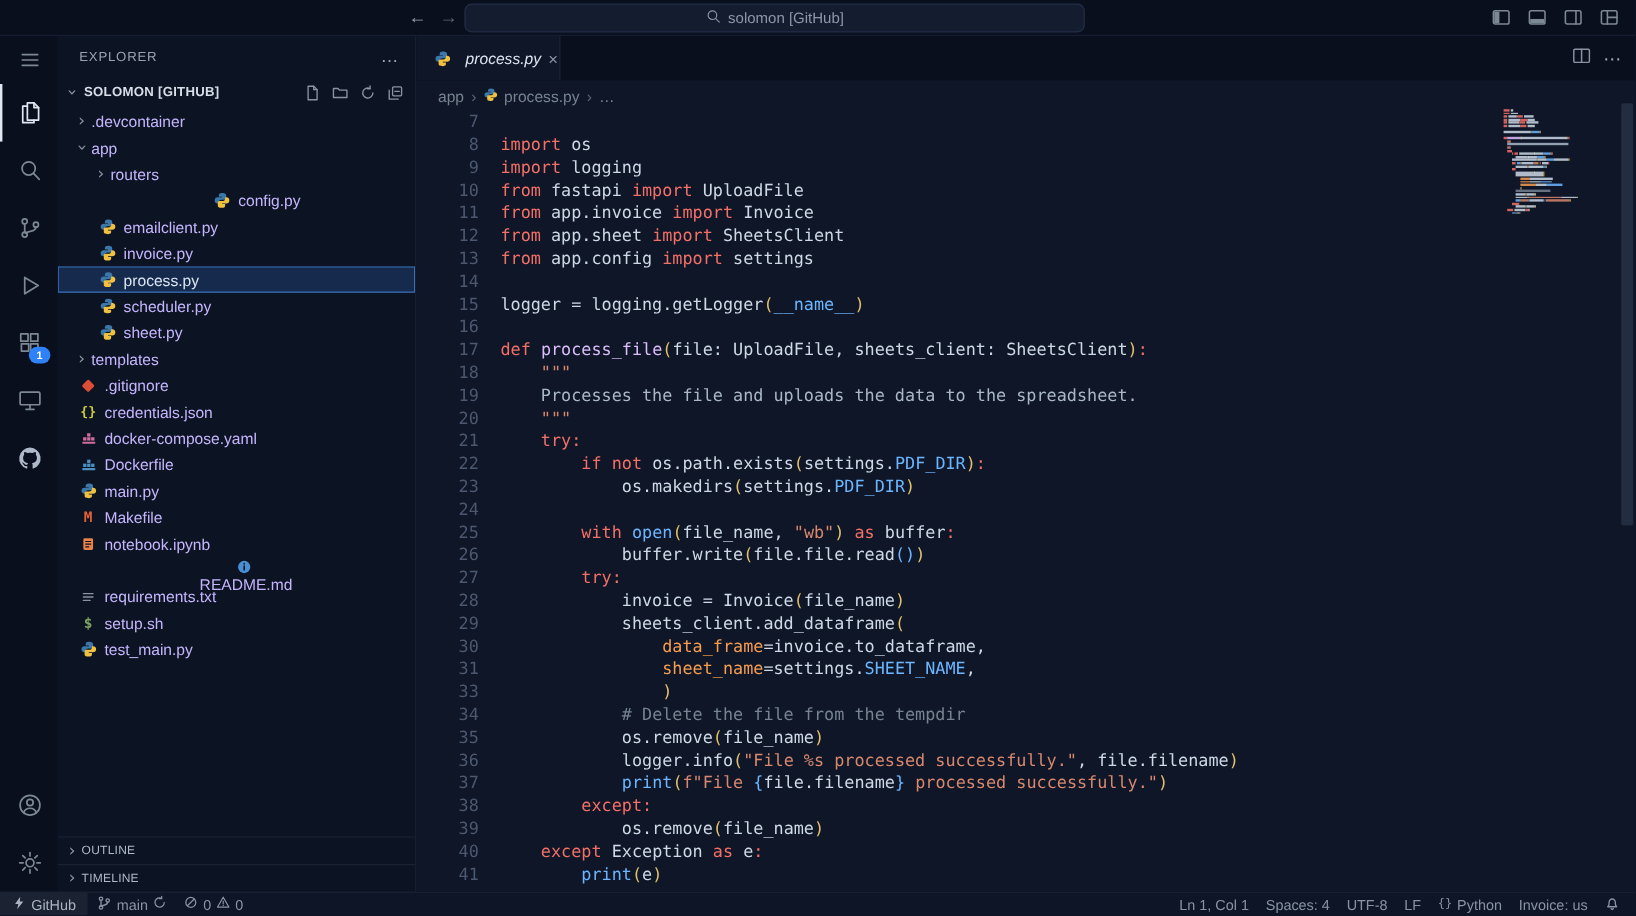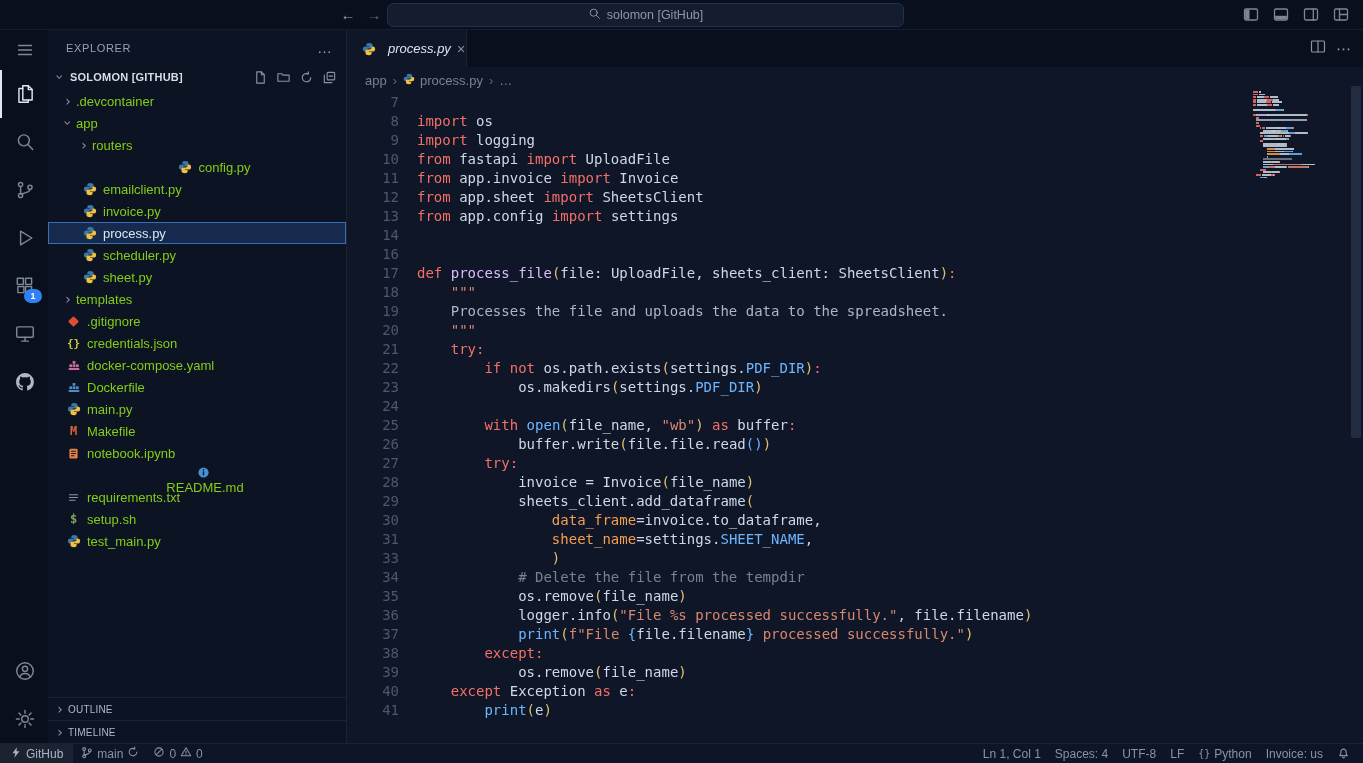--- a/index.html
+++ b/index.html
@@ -49,21 +49,21 @@
   .sb-action{width:21px;height:21px;display:flex;align-items:center;justify-content:center;border-radius:4px;}
   .filetree{flex:1;overflow:hidden;padding-top:1px;}
   .tree-row{height:22px;display:flex;align-items:center;font-size:13px;cursor:default;box-sizing:border-box;}
   .tree-row.selected{background:rgba(45,104,185,.28);box-shadow:inset 0 0 0 1px #3a6eb5;}
   .tree-row.selected .tree-label{color:#dce6f2;}
   .chev{display:inline-block;width:16px;text-align:center;color:#8a93a5;font-size:14px;flex:none;
         transform:none;font-family:"DejaVu Sans",sans-serif;}
   .chev.open{transform:rotate(90deg);}
   .ficon{width:19px;height:16px;display:flex;align-items:center;justify-content:center;flex:none;margin-right:4px;}
   .tchar{font-family:"DejaVu Sans Mono",monospace;font-size:11px;font-weight:bold;}
-  .tree-label{white-space:nowrap;color:#84cc16;}
+  .tree-label{white-space:nowrap;color:#c4b5fd;}
   .sb-bottom{flex:none;}
   .sb-bottom-row{height:22px;display:flex;align-items:center;border-top:1px solid #1a2334;padding-left:4px;}
   .sb-bottom-label{font-size:10px;font-weight:normal;color:#aeb8c8;letter-spacing:.02em;}
 
   
   .editorcol{flex:1;display:flex;flex-direction:column;min-width:0;position:relative;background:#0e1628;}
   .tabbar{height:37px;background:#0a0f1d;display:flex;align-items:stretch;flex:none;}
   .tab{width:120px;background:#0e1628;display:flex;align-items:center;gap:6px;padding:0 8px 0 12px;
        border-right:1px solid #1a2334;box-sizing:border-box;}
   .tab-title{font-size:13px;font-style:italic;color:#dce5f0;white-space:nowrap;}
@@ -515,20 +515,21 @@
       <div class="code-wrap">
         <div id="code-lines">
             <div class="code-line"><span class="gutter">7</span><span class="line-content"></span></div>
             <div class="code-line"><span class="gutter">8</span><span class="line-content"><span class="tk-k">import</span><span class="tk-p"> os</span></span></div>
             <div class="code-line"><span class="gutter">9</span><span class="line-content"><span class="tk-k">import</span><span class="tk-p"> logging</span></span></div>
             <div class="code-line"><span class="gutter">10</span><span class="line-content"><span class="tk-k">from</span><span class="tk-p"> fastapi </span><span class="tk-k">import</span><span class="tk-p"> UploadFile</span></span></div>
             <div class="code-line"><span class="gutter">11</span><span class="line-content"><span class="tk-k">from</span><span class="tk-p"> app.invoice </span><span class="tk-k">import</span><span class="tk-p"> Invoice</span></span></div>
             <div class="code-line"><span class="gutter">12</span><span class="line-content"><span class="tk-k">from</span><span class="tk-p"> app.sheet </span><span class="tk-k">import</span><span class="tk-p"> SheetsClient</span></span></div>
             <div class="code-line"><span class="gutter">13</span><span class="line-content"><span class="tk-k">from</span><span class="tk-p"> app.config </span><span class="tk-k">import</span><span class="tk-p"> settings</span></span></div>
             <div class="code-line"><span class="gutter">14</span><span class="line-content"></span></div>
+            <div class="code-line"><span class="gutter">15</span><span class="line-content"><span class="tk-p">logger = logging.getLogger</span><span class="tk-b1">(</span><span class="tk-c">__name__</span><span class="tk-b1">)</span></span></div>
             <div class="code-line"><span class="gutter">16</span><span class="line-content"></span></div>
             <div class="code-line"><span class="gutter">17</span><span class="line-content"><span class="tk-k">def</span><span class="tk-p"> </span><span class="tk-f">process_file</span><span class="tk-b1">(</span><span class="tk-p">file: UploadFile, sheets_client: SheetsClient</span><span class="tk-b1">)</span><span class="tk-k">:</span></span></div>
             <div class="code-line"><span class="gutter">18</span><span class="line-content"><span class="tk-p">    </span><span class="tk-s">"""</span></span></div>
             <div class="code-line"><span class="gutter">19</span><span class="line-content"><span class="tk-p">    </span><span class="tk-ds">Processes the file and uploads the data to the spreadsheet.</span></span></div>
             <div class="code-line"><span class="gutter">20</span><span class="line-content"><span class="tk-p">    </span><span class="tk-s">"""</span></span></div>
             <div class="code-line"><span class="gutter">21</span><span class="line-content"><span class="tk-p">    </span><span class="tk-k">try:</span></span></div>
             <div class="code-line"><span class="gutter">22</span><span class="line-content"><span class="tk-p">        </span><span class="tk-k">if</span><span class="tk-p"> </span><span class="tk-k">not</span><span class="tk-p"> os.path.exists</span><span class="tk-b1">(</span><span class="tk-p">settings.</span><span class="tk-c">PDF_DIR</span><span class="tk-b1">)</span><span class="tk-k">:</span></span></div>
             <div class="code-line"><span class="gutter">23</span><span class="line-content"><span class="tk-p">            os.makedirs</span><span class="tk-b1">(</span><span class="tk-p">settings.</span><span class="tk-c">PDF_DIR</span><span class="tk-b1">)</span></span></div>
             <div class="code-line"><span class="gutter">24</span></div>
             <div class="code-line"><span class="gutter">25</span><span class="line-content"><span class="tk-p">        </span><span class="tk-k">with</span><span class="tk-p"> </span><span class="tk-b">open</span><span class="tk-b1">(</span><span class="tk-p">file_name, </span><span class="tk-s">"wb"</span><span class="tk-b1">)</span><span class="tk-p"> </span><span class="tk-k">as</span><span class="tk-p"> buffer</span><span class="tk-k">:</span></span></div>

